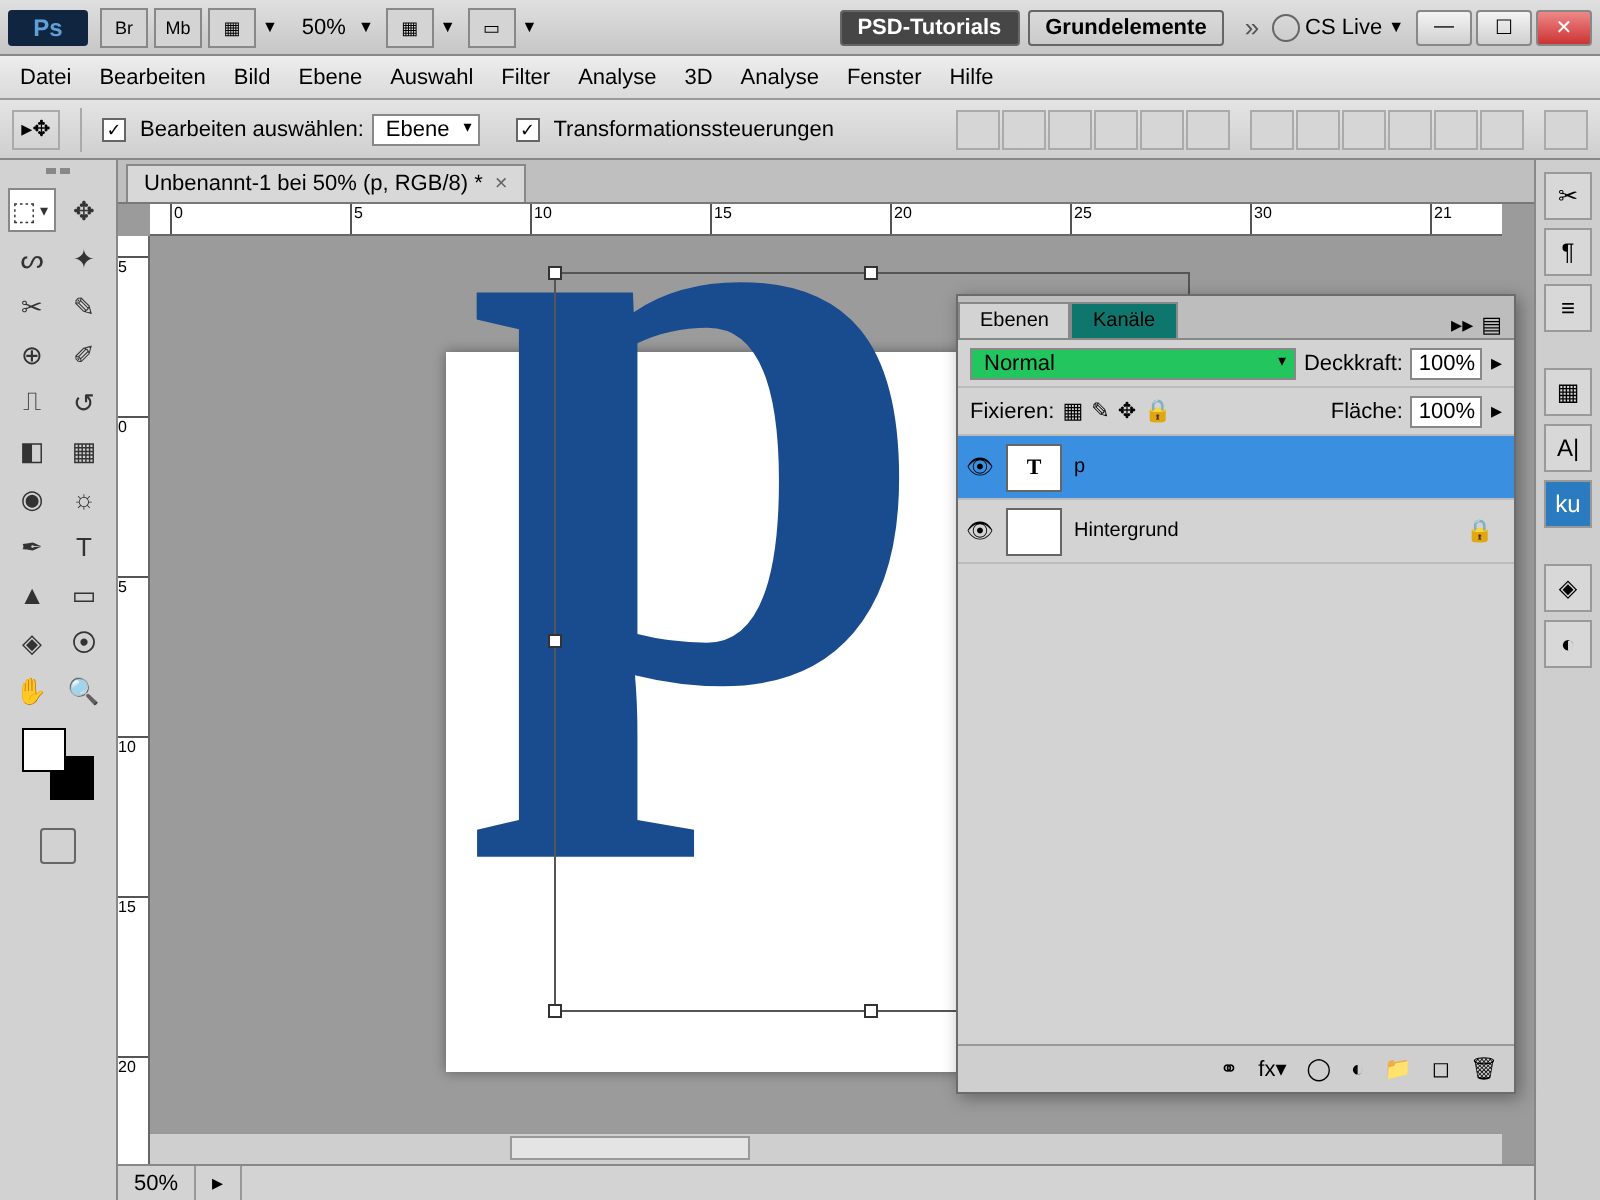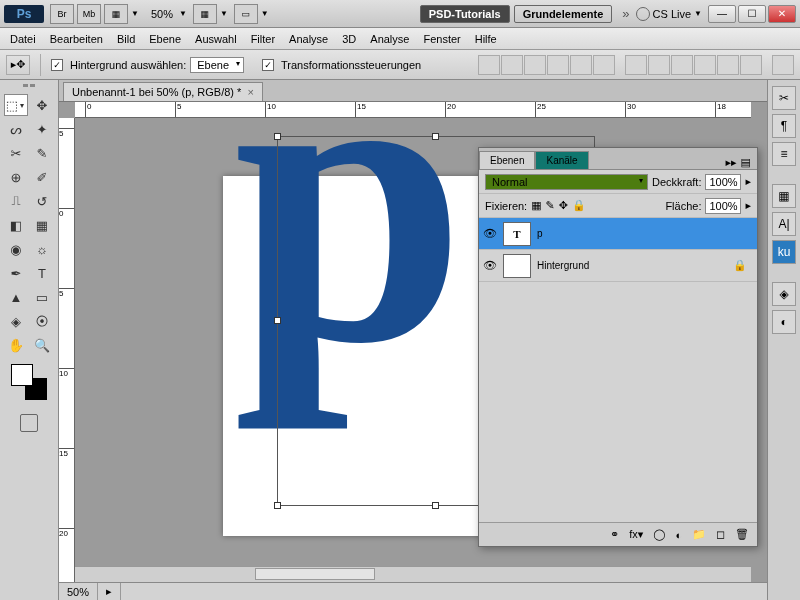--- a/index.html
+++ b/index.html
@@ -57,21 +57,21 @@
 .scroll-h .thumb{width:120px;height:12px;background:#e4e4e4;border:1px solid #999;margin:1px 0 0 180px;}
 .rpanels{width:33px;background:#cecece;border-left:1px solid #888;display:flex;flex-direction:column;align-items:center;padding-top:6px;gap:4px;}
 .rp{width:24px;height:24px;background:#d8d8d8;border:1px solid #999;display:flex;align-items:center;justify-content:center;font-size:12px;}
 .rp.gap{margin-top:14px;}
 .layers-panel{position:absolute;left:478px;top:147px;width:280px;height:400px;background:#d3d3d3;border:1px solid #6b6b6b;box-shadow:2px 2px 8px rgba(0,0,0,.35);display:flex;flex-direction:column;}
 .lp-tabs{height:22px;background:#bdbdbd;display:flex;align-items:flex-end;border-bottom:1px solid #888;}
 .lp-tab{padding:3px 10px;font-size:10px;border:1px solid #888;border-bottom:none;background:#0f766e;}
 .lp-tab.active{background:#d3d3d3;}
 .lp-menu{margin-left:auto;padding:0 6px;font-size:10px;color:#555;display:flex;gap:4px;}
 .lp-row{height:24px;display:flex;align-items:center;padding:0 6px;gap:4px;border-bottom:1px solid #bbb;font-size:10px;}
-.lp-sel{flex:1;border:1px solid #888;background:#4d7c0f;padding:1px 6px;position:relative;}
+.lp-sel{flex:1;border:1px solid #888;background:#22c55e;padding:1px 6px;position:relative;}
 .lp-sel::after{content:"▾";position:absolute;right:4px;font-size:8px;}
 .lp-pct{width:36px;border:1px solid #888;background:#fff;text-align:center;padding:1px 2px;}
 .lp-body{flex:1;background:#d3d3d3;overflow:auto;}
 .layer{height:32px;display:flex;align-items:center;border-bottom:1px solid #bbb;padding:0 4px;gap:6px;}
 .layer.active{background:#3b8fe0;color:#fff;}
 .eye{width:14px;height:14px;display:flex;align-items:center;justify-content:center;font-size:11px;}
 .thumb{width:28px;height:24px;background:#fff;border:1px solid #666;display:flex;align-items:center;justify-content:center;font-family:Georgia,serif;font-weight:bold;}
 .layer .name{font-size:10px;}
 .italic{}
 .lock{margin-left:auto;margin-right:6px;font-size:11px;}
@@ -117,21 +117,21 @@
   <span>3D</span>
   <span>Analyse</span>
   <span>Fenster</span>
   <span>Hilfe</span>
 </div>
 
 <div class="optionsbar">
   <div class="opt-icon">▸✥</div>
   <div class="vsep"></div>
   <span class="cb">✓</span>
-  <span>Hintergrund auswählen:</span>
+  <span>Bearbeiten auswählen:</span>
   <span class="sel">Ebene</span>
   <div style="width:10px"></div>
   <span class="cb">✓</span>
   <span>Transformationssteuerungen</span>
   <div class="align-grp">
     <div class="align-btn"></div>
     <div class="align-btn"></div>
     <div class="align-btn"></div>
     <div class="align-btn"></div>
     <div class="align-btn"></div>
@@ -194,21 +194,21 @@
       </div>
     </div>
     <div class="ruler-h">
       <div class="tick" style="left:10px">0</div>
       <div class="tick" style="left:100px">5</div>
       <div class="tick" style="left:190px">10</div>
       <div class="tick" style="left:280px">15</div>
       <div class="tick" style="left:370px">20</div>
       <div class="tick" style="left:460px">25</div>
       <div class="tick" style="left:550px">30</div>
-      <div class="tick" style="left:640px">18</div>
+      <div class="tick" style="left:640px">21</div>
     </div>
     <div class="ruler-v">
       <div class="tick" style="top:10px">5</div>
       <div class="tick" style="top:90px">0</div>
       <div class="tick" style="top:170px">5</div>
       <div class="tick" style="top:250px">10</div>
       <div class="tick" style="top:330px">15</div>
       <div class="tick" style="top:410px">20</div>
     </div>
     <div class="canvas-vp">

